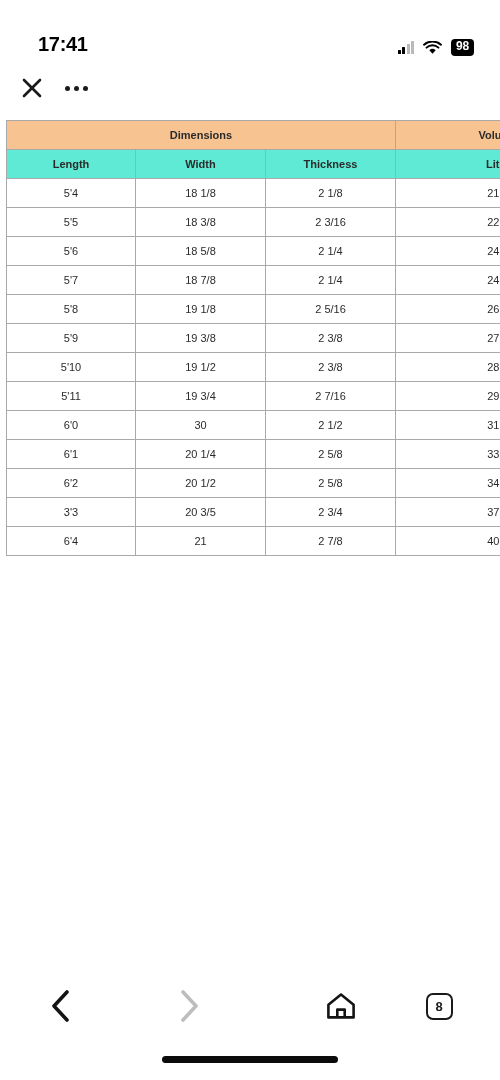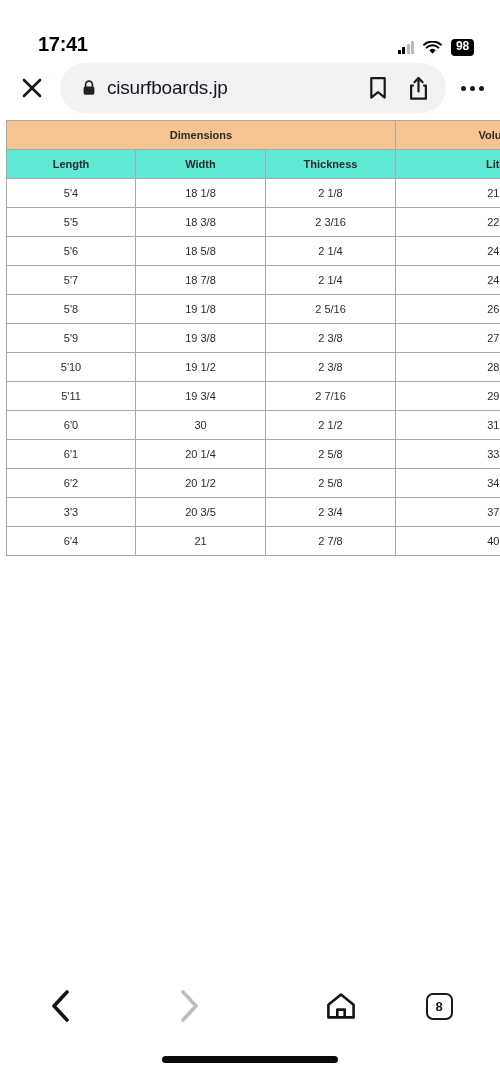--- a/index.html
+++ b/index.html
@@ -166,41 +166,20 @@
 </div>
 
 <div class="toolbar">
 
   <div class="icon-btn">
     <svg width="22" height="22" viewBox="0 0 22 22">
       <path d="M3 3 L19 19 M19 3 L3 19" stroke="#1a1a1a" stroke-width="2.6" stroke-linecap="round"></path>
     </svg>
   </div>
 
-  <div class="urlpill">
-    <svg class="lock" viewBox="0 0 14 16">
-      <path d="M3.6 7 V4.6 a3.4 3.4 0 0 1 6.8 0 V7" stroke="#222" stroke-width="1.7" fill="none"></path>
-      <rect x="1.6" y="6.6" width="10.8" height="8.2" rx="1.8" fill="#222"></rect>
-    </svg>
-    <div class="url" title="Search or enter website name">cisurfboards.jp</div>
-
-    <div class="pill-icon">
-      <svg width="20" height="24" viewBox="0 0 20 24">
-        <path d="M3.3 2.2 h13.4 v19.4 l-6.7 -5.4 l-6.7 5.4 Z" fill="none" stroke="#1a1a1a" stroke-width="2.2" stroke-linejoin="round"></path>
-      </svg>
-    </div>
-
-    <div class="pill-icon">
-      <svg width="21" height="25" viewBox="0 0 21 25">
-        <path d="M5 9.6 H3.1 v13.1 h14.8 V9.6 H16" fill="none" stroke="#1a1a1a" stroke-width="2.2" stroke-linejoin="round" stroke-linecap="round"></path>
-        <path d="M10.5 2.1 V15.4" stroke="#1a1a1a" stroke-width="2.2" stroke-linecap="round"></path>
-        <path d="M6.4 6.2 L10.5 2.0 L14.6 6.2" fill="none" stroke="#1a1a1a" stroke-width="2.2" stroke-linecap="round" stroke-linejoin="round"></path>
-      </svg>
-    </div>
-  </div>
 
   <div class="icon-btn">
     <div class="dots">
         <b></b>
         <b></b>
         <b></b>
       </div>
   </div>
 </div>
 

